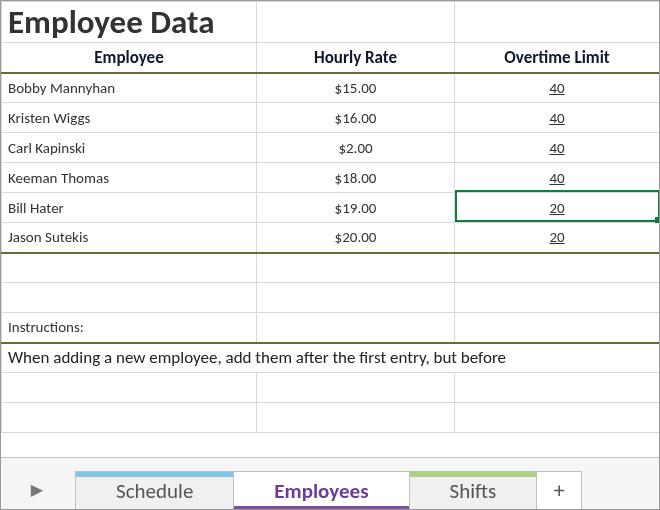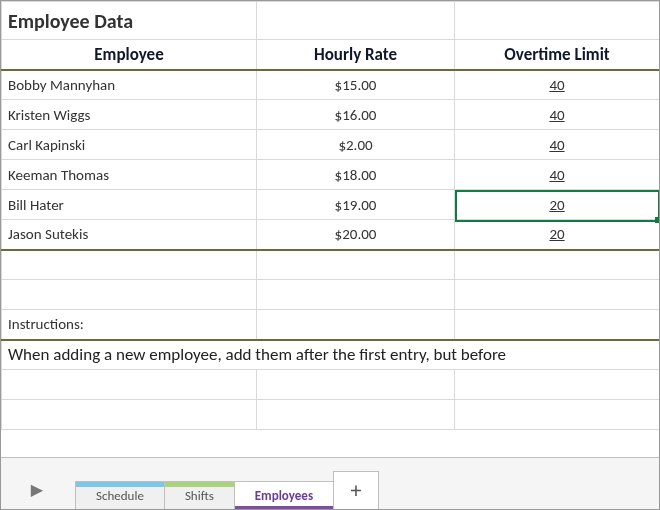--- a/index.html
+++ b/index.html
@@ -28,21 +28,21 @@
       height: 30px;
       padding: 0 6px;
       font-size: 15px;
       color: #333;
       white-space: nowrap;
       overflow: hidden;
       vertical-align: middle;
     }
     tr.title td {
       height: 38px;
-      font-size: 20px;
+      font-size: 33px;
       font-weight: bold;
       color: #333;
       border-bottom: 1px solid #d9d9d9;
     }
     tr.headers td {
       font-weight: bold;
       text-align: center;
       color: #0f172a;
       font-size: 17px;
       border-bottom: 2px solid #6b6b3a;
@@ -96,28 +96,28 @@
       display: flex;
       align-items: center;
       justify-content: center;
       color: #777;
       border: 1px solid transparent;
       background: transparent;
       font-size: 16px;
       margin-right: 10px;
     }
     .tab {
-      height: 28px;
-      padding: 0 20px;
+      height: 38px;
+      padding: 0 40px;
       border: 1px solid #bfbfbf;
       border-bottom: none;
       background: #fff;
       display: flex;
       align-items: center;
-      font-size: 13px;
+      font-size: 21px;
       color: #555;
       position: relative;
       margin-right: -1px;
       cursor: pointer;
     }
     .tab .topbar {
       position: absolute;
       left: 0; right: 0; top: 0;
       height: 5px;
     }
@@ -235,25 +235,25 @@
 <div class="selection"></div>
 
 <div class="tabbar">
   <div class="nav-btn">
     <span>▶</span>
   </div>
   <div class="tab schedule">
     <div class="topbar"></div>
     <span>Schedule</span>
   </div>
+  <div class="tab employees">
+    <span>Employees</span>
+    <div class="botbar"></div>
+  </div>
   <div class="tab shifts">
     <div class="topbar"></div>
     <span>Shifts</span>
   </div>
-  <div class="tab employees">
-    <span>Employees</span>
-    <div class="botbar"></div>
-  </div>
   <div class="tab-add">
     <span>+</span>
   </div>
   <div class="tabbar-right"></div>
 </div>
 
 </body></html>

